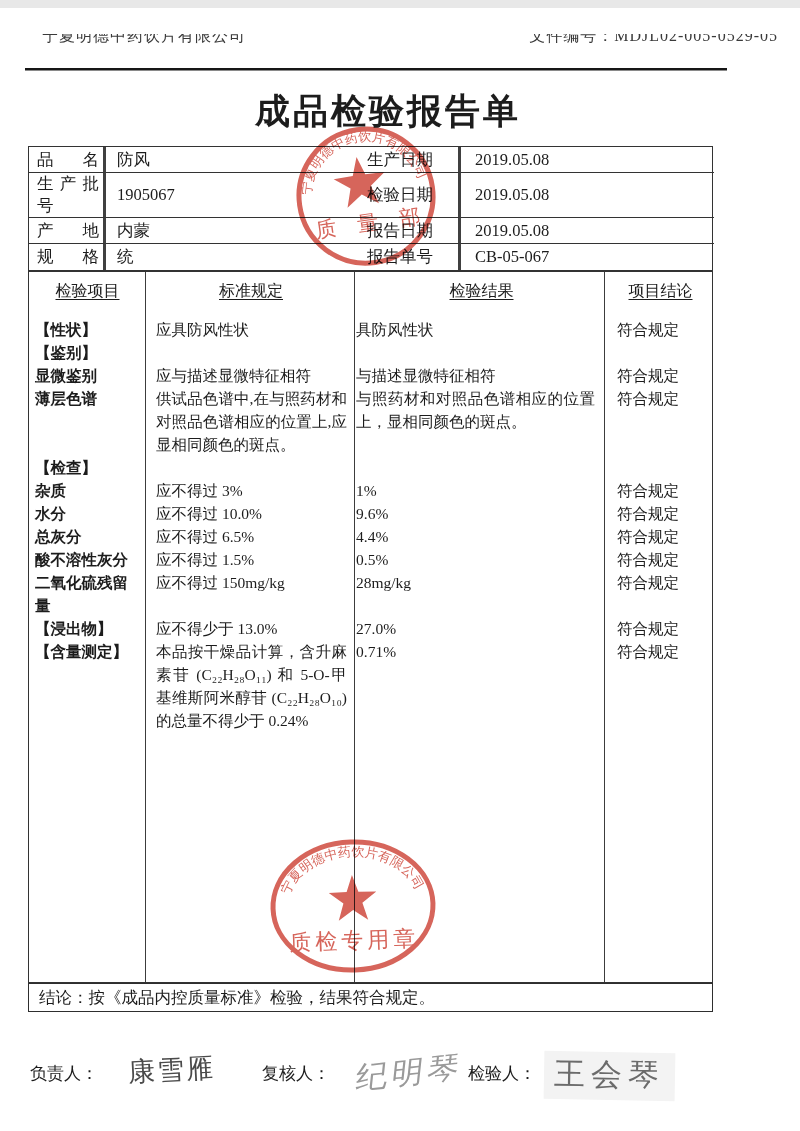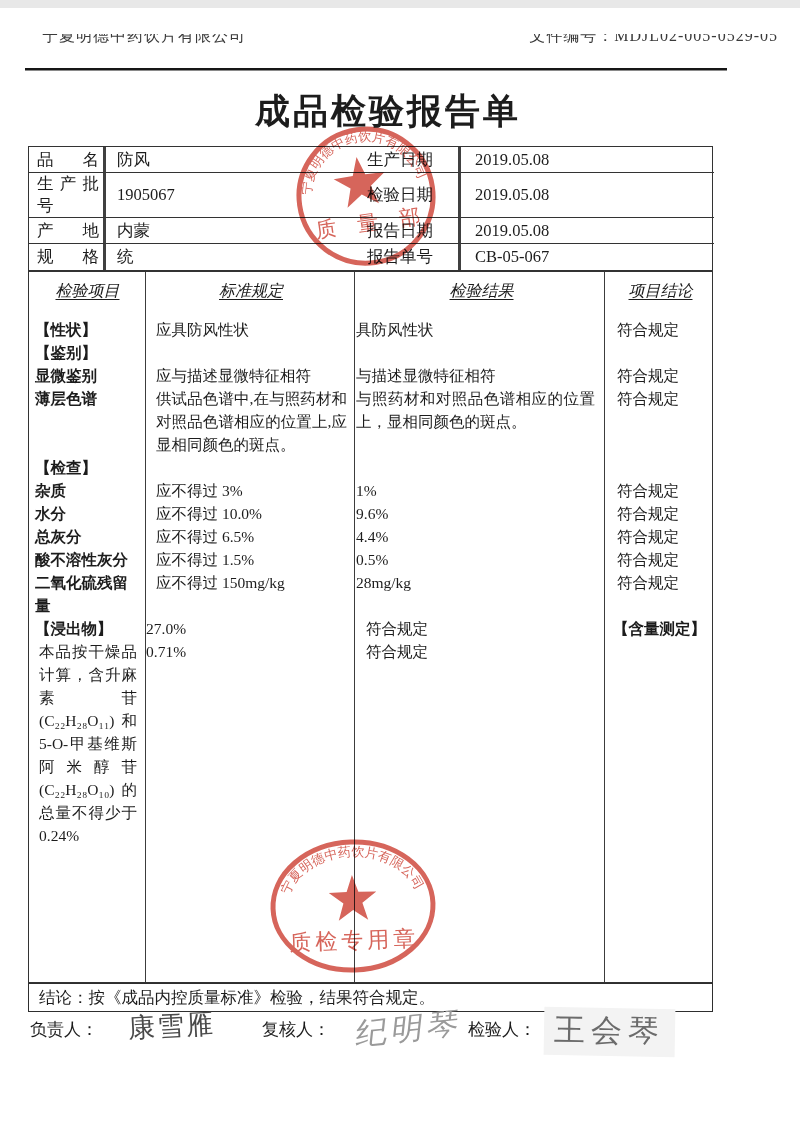--- a/index.html
+++ b/index.html
@@ -35,31 +35,31 @@
     border-top:1px solid #333;box-sizing:border-box;}
   .mt-lines{position:absolute;inset:0;display:flex;pointer-events:none;}
   .mt-lines div{height:100%;box-sizing:border-box;}
   .mt-lines .l0{width:117px;border-right:1px solid #3c3c3c;}
   .mt-lines .l1{width:210px;border-right:1px solid #3c3c3c;}
   .mt-lines .l2{width:251px;border-right:1px solid #3c3c3c;}
   .mt-lines .l3{width:107px;}
   .mt-grid{position:absolute;inset:0;display:grid;grid-template-columns:117px 210px 251px 107px;
     grid-auto-rows:min-content;font-size:15.5px;line-height:23px;}
   .mh{box-sizing:border-box;text-align:center;padding:7px 0 16px 0;font-size:16px;}
-  .mh span{text-decoration:underline;text-underline-offset:3px;font-style:italic;}
+  .mh span{text-decoration:underline;text-underline-offset:3px;}
   .mc{box-sizing:border-box;min-height:23px;}
   .mc.c0{padding-left:6px;padding-right:4px;font-weight:bold;}
   .mc.c1{padding-left:10px;padding-right:9px;text-align:justify;}
   .mc.c2{padding-right:12px;text-align:justify;}
   .mc.c3{padding-left:10px;}
   
   .conclusion{position:absolute;left:28px;top:975px;width:685px;height:29px;
     border:1px solid #2e2e2e;box-sizing:border-box;font-size:16.5px;line-height:27px;padding-left:10px;}
   
-  .sig-row{position:absolute;left:0;top:1000px;width:800px;height:60px;}
+  .sig-row{position:absolute;left:0;top:1044px;width:800px;height:60px;}
   .sig{position:absolute;display:flex;align-items:flex-start;}
   .sig .lbl{font-size:17px;padding-top:10px;white-space:nowrap;}
   .sig1{left:30px;} .sig2{left:262px;gap:15px;} .sig3{left:468px;}
   .hand{white-space:nowrap;}
   .hand1{font-size:27px;color:#4a4a4a;margin-left:30px;transform:rotate(-3deg);letter-spacing:2px;}
   .hand2{font-size:31px;color:#9a9a9a;margin-left:12px;transform:skewX(-12deg) rotate(-6deg);letter-spacing:4px;}
   .hand3{font-size:31px;color:#6b6b6b;margin-left:8px;transform:rotate(1deg);letter-spacing:6px;
     background:#f3f3f3;padding:2px 10px 4px 10px;}
   
   .stamp{position:absolute;mix-blend-mode:multiply;opacity:0.85;pointer-events:none;}
@@ -179,20 +179,21 @@
         <div class="mc c3">符合规定</div>
         <div class="mc c0">酸不溶性灰分</div>
         <div class="mc c1">应不得过 1.5%</div>
         <div class="mc c2">0.5%</div>
         <div class="mc c3">符合规定</div>
         <div class="mc c0">二氧化硫残留量</div>
         <div class="mc c1">应不得过 150mg/kg</div>
         <div class="mc c2">28mg/kg</div>
         <div class="mc c3">符合规定</div>
         <div class="mc c0">【浸出物】</div>
+        <div class="mc c1">应不得少于 13.0%</div>
         <div class="mc c2">27.0%</div>
         <div class="mc c3">符合规定</div>
         <div class="mc c0">【含量测定】</div>
         <div class="mc c1">本品按干燥品计算，含升麻素苷 (C₂₂H₂₈O₁₁) 和 5-O-甲基维斯阿米醇苷 (C₂₂H₂₈O₁₀) 的总量不得少于 0.24%</div>
         <div class="mc c2">0.71%</div>
         <div class="mc c3">符合规定</div>
       </div>
   </div>
 
   <div class="conclusion">

